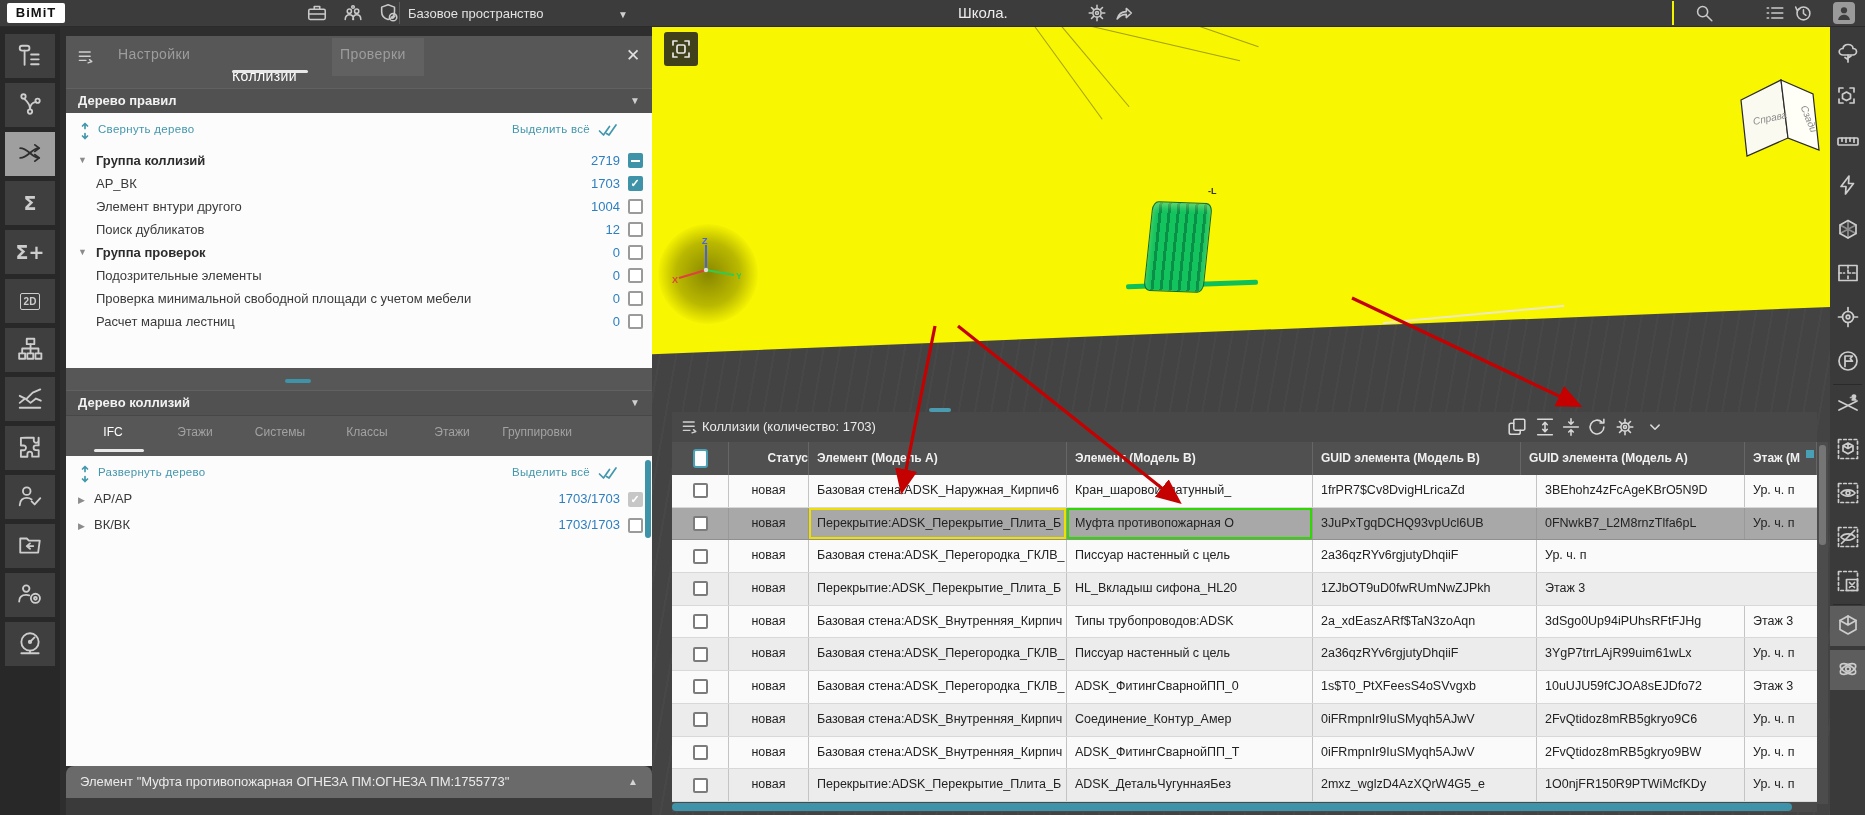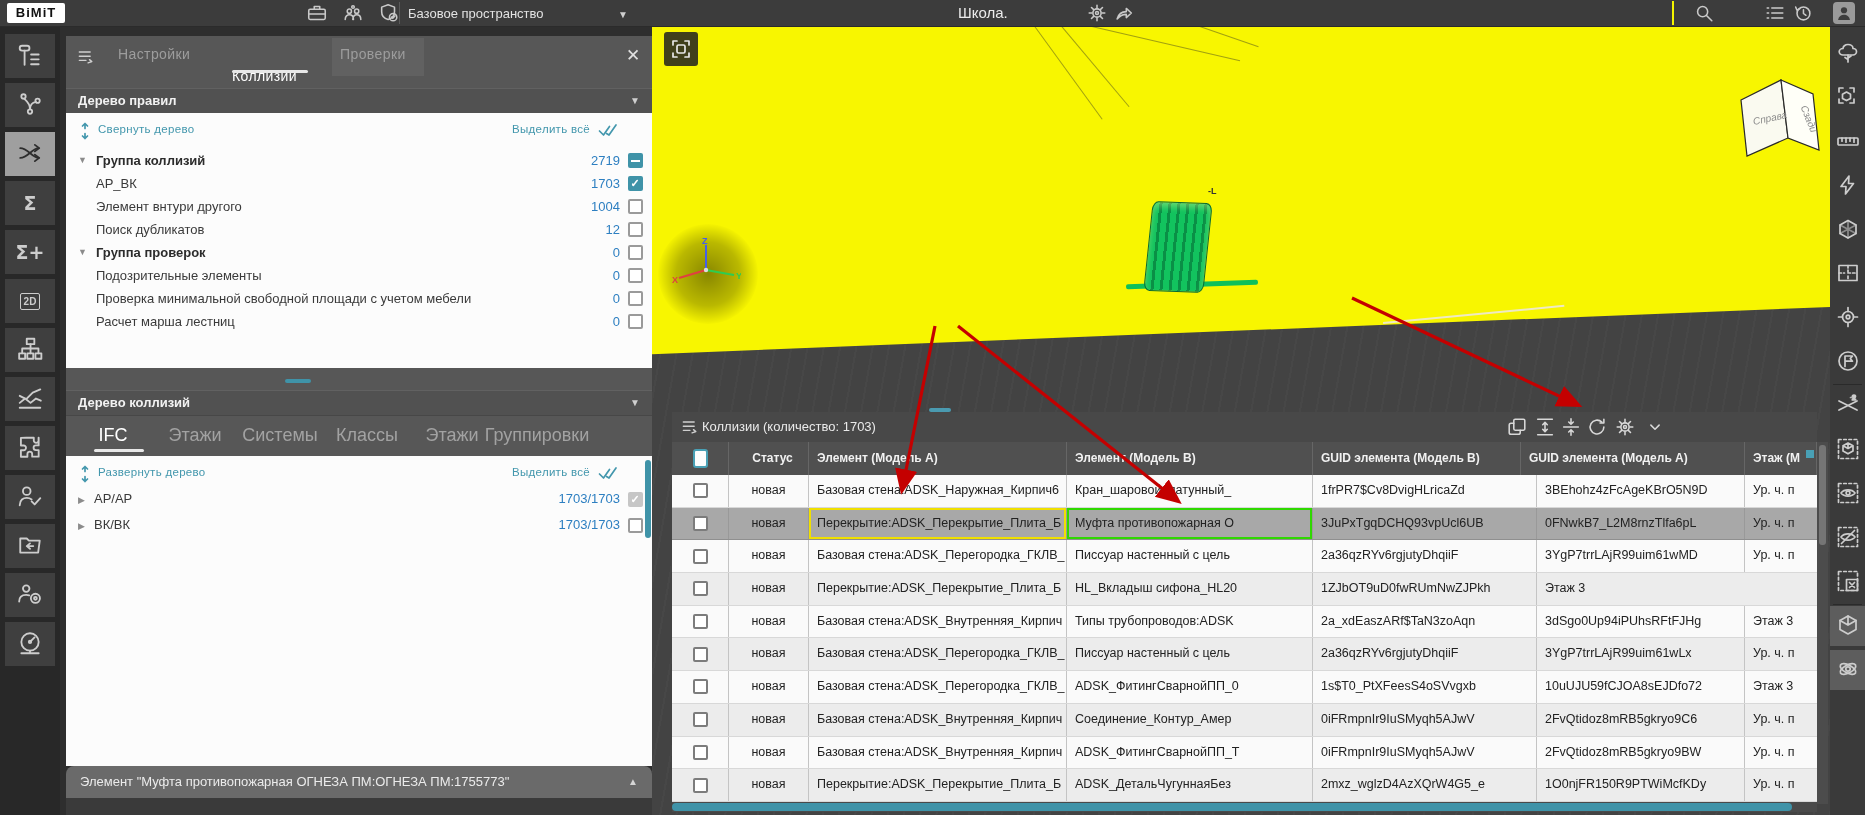--- a/index.html
+++ b/index.html
@@ -51,21 +51,21 @@
   .trow .cnt{position:absolute;right:32px;color:#2d7fc1;}
   .cb{position:absolute;right:9px;top:4px;width:15px;height:15px;box-sizing:border-box;border:2px solid #9a9a9a;border-radius:2px;background:#fff;cursor:pointer;}
   .cb.checked{border:none;background:#3f93a8;}
   .cb.checked::after{content:"✓";position:absolute;left:2.5px;top:0px;color:#fff;font-size:11px;font-weight:bold;line-height:15px;}
   .cb.graychecked{border:none;background:#c6c6c6;}
   .cb.graychecked::after{content:"✓";position:absolute;left:2.5px;top:0;color:#fff;font-size:11px;font-weight:bold;line-height:15px;}
   .cb.indet{border:none;background:#3f93a8;}
   .cb.indet::after{content:"";position:absolute;left:3px;top:6.5px;width:9px;height:2.5px;background:#fff;}
   #sec-gap{position:absolute;left:0;top:332px;width:586px;height:22px;background:#575757;}
   #gap-handle{position:absolute;left:219px;top:343px;width:26px;height:4px;border-radius:2px;background:#3f93a8;cursor:ns-resize;}
-  .ctab{position:absolute;top:10px;transform:translateX(-50%);font-size:18px;color:#a2a2a2;cursor:pointer;}
+  .ctab{position:absolute;top:10px;transform:translateX(-50%);font-size:12px;color:#a2a2a2;cursor:pointer;}
   .ctab.active{color:#fff;}
   #ctab-underline{position:absolute;left:28px;top:38px;width:50px;height:3px;background:#e8e8e8;border-radius:2px;}
   #coll-vscroll{position:absolute;left:579px;top:424px;width:6px;height:78px;background:#3f93a8;border-radius:3px;}
   #elem-bar{position:absolute;left:0;top:730px;width:586px;height:32px;background:#6a6a6a;border-radius:8px 8px 0 0;line-height:32px;color:#ebebeb;font-size:13px;}
   #elem-bar .txt{position:absolute;left:14px;white-space:nowrap;}
   #elem-bar .up{position:absolute;right:14px;top:0;color:#d5d5d5;font-size:10px;cursor:pointer;}
   #panel-bottom-strip{position:absolute;left:0;top:762px;width:586px;height:17px;background:#3a3a3a;}
   
   #viewport{position:absolute;left:652px;top:26px;width:1178px;height:789px;background:#434343;overflow:hidden;}
   #vp-yellow{position:absolute;left:0;top:0;width:100%;height:100%;background:#f8f600;clip-path:polygon(0 0,100% 0,100% 35.6%,0 41.6%);}
@@ -442,21 +442,21 @@
             <path d="M12 3.5v3M12 17.5v3M3.5 12h3M17.5 12h3M6 6l2.1 2.1M15.9 15.9L18 18M6 18l2.1-2.1M15.9 8.1L18 6"></path>
           </svg></div>
       <div class="ct-ic" style="left:972px"><svg class="ic" viewBox="0 0 24 24">
             <path d="M7.5 10l4.5 4.5L16.5 10"></path>
           </svg></div>
     </div>
     <div id="ct-cols">
         <div class="hcell c0" style="width: 57px;">
           <span class="hcb"></span>
         </div>
-        <div class="hcell c1" style="width: 80px; text-align: center;">Статус</div>
+        <div class="hcell c1" style="width: 80px; text-align: right;">Статус</div>
         <div class="hcell c2" style="width: 258px;">Элемент (Модель А)</div>
         <div class="hcell c3" style="width: 246px;">Элемент (Модель B)</div>
         <div class="hcell c5" style="width: 208px;">GUID элемента (Модель B)</div>
         <div class="hcell c4" style="width: 224px;">GUID элемента (Модель А)</div>
         <div class="hcell c6" style="width: 72px;">Этаж (М</div>
       </div>
     <div id="ct-body">
         <div class="drow">
           <div class="dcell c0" style="width:57px">
             <span class="rcb"></span>
@@ -480,21 +480,20 @@
           <div class="dcell" style="width:72px;border-right:none">Ур. ч. п</div>
         </div>
         <div class="drow">
           <div class="dcell c0" style="width:57px">
             <span class="rcb"></span>
           </div>
           <div class="dcell c1" style="width:80px">новая</div>
           <div class="dcell " style="width:258px">Базовая стена:ADSK_Перегородка_ГКЛВ_</div>
           <div class="dcell " style="width:246px">Писсуар настенный с цель</div>
           <div class="dcell" style="width:224px">2a36qzRYv6rgjutyDhqiiF</div>
-          <div class="dcell" style="width:208px">3YgP7trrLAjR99uim61wMD</div>
           <div class="dcell" style="width:72px;border-right:none">Ур. ч. п</div>
         </div>
         <div class="drow alt">
           <div class="dcell c0" style="width:57px">
             <span class="rcb"></span>
           </div>
           <div class="dcell c1" style="width:80px">новая</div>
           <div class="dcell " style="width:258px">Перекрытие:ADSK_Перекрытие_Плита_Б</div>
           <div class="dcell " style="width:246px">HL_Вкладыш сифона_HL20</div>
           <div class="dcell" style="width:224px">1ZJbOT9uD0fwRUmNwZJPkh</div>

